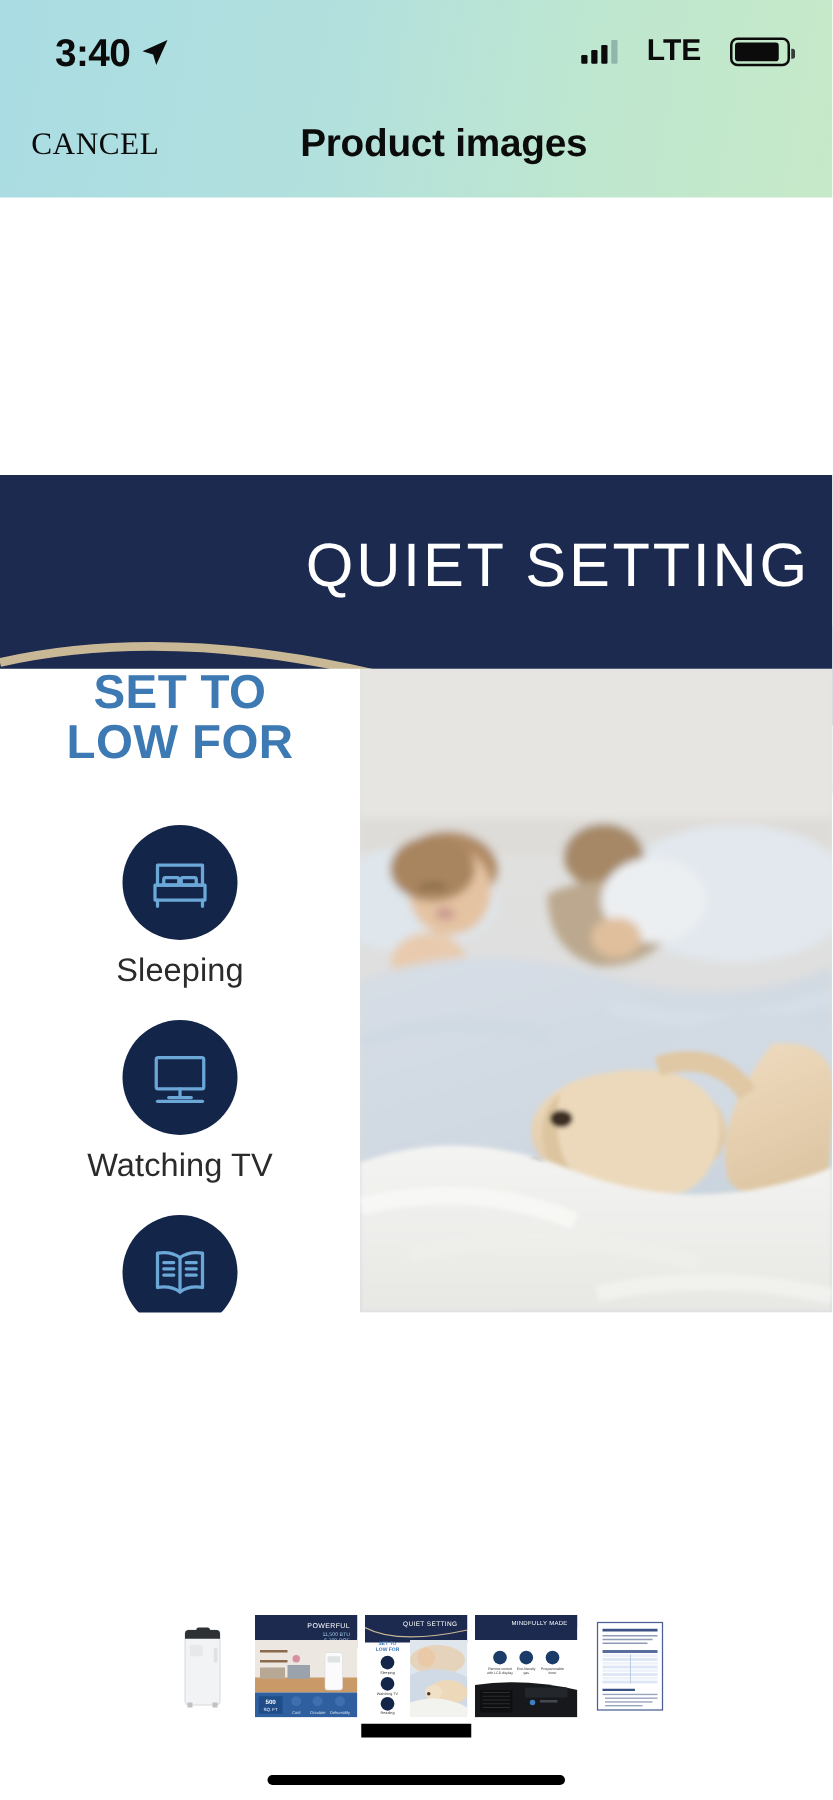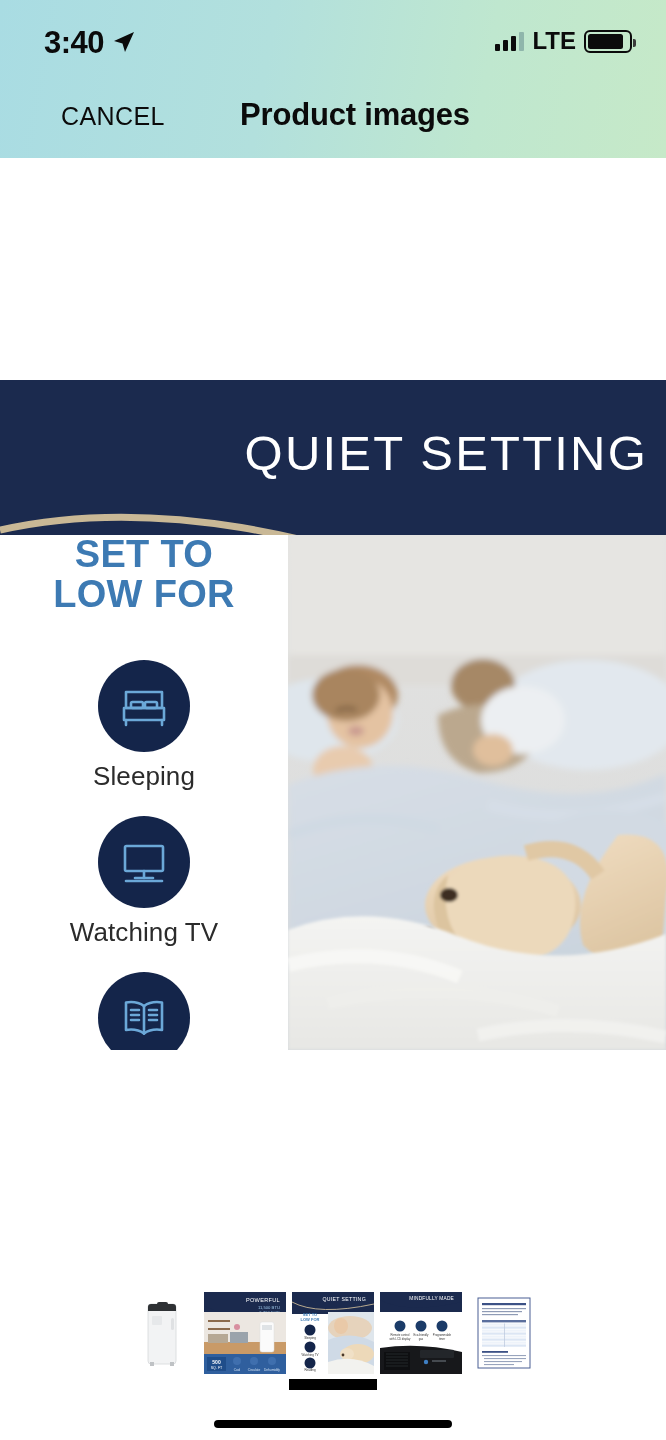--- a/index.html
+++ b/index.html
@@ -22,21 +22,21 @@
   .clock {
     position: absolute; left: 44px; top: 25px;
     font-size: 31px; font-weight: 700; color: #0b0b0b;
     letter-spacing: -0.5px;
   }
   .loc-arrow {
     position: absolute; left: 112px; top: 30px; width: 24px; height: 24px;
   }
   .status-right {
     position: absolute; right: 34px; top: 27px;
-    display: flex; align-items: center; gap: 8px;
+    display: flex; align-items: center; gap: 23px;
   }
   .bars { display: flex; align-items: flex-end; gap: 3px; height: 20px; }
   .bars i { display: block; width: 5px; background: #0b0b0b; border-radius: 1px; }
   .bars i:nth-child(1) { height: 7px; }
   .bars i:nth-child(2) { height: 11px; }
   .bars i:nth-child(3) { height: 15px; }
   .bars i:nth-child(4) { height: 19px; background: #8fb6ab; }
   .lte { font-size: 24px; font-weight: 600; color: #0b0b0b; letter-spacing: 0px; }
   .battery {
     position: relative; width: 48px; height: 23px;
@@ -47,21 +47,21 @@
     position: absolute; right: -6px; top: 7px; width: 3px; height: 8px;
     background: #3a3a3a; border-radius: 0 2px 2px 0;
   }
 
   .navrow {
     position: absolute; left: 0; top: 80px; width: 666px; height: 78px;
   }
   .cancel-btn {
     position: absolute; left: 25px; top: 22px;
     font-size: 25px; color: #0b0b0b; letter-spacing: 0.4px;
-    background: none; border: none; font-family: Liberation Sans, sans-serif; cursor: pointer; margin-left: 36px;
+    background: none; border: none; font-family: Liberation Serif, serif; cursor: pointer;
   }
   .nav-title {
     position: absolute; left: 0; top: 17px; width: 666px;
     text-align: center; font-size: 31px; font-weight: 700; color: #0b0b0b;
     letter-spacing: -0.2px;
     margin-left: 22px;
   }
 
   
   .product-image {

